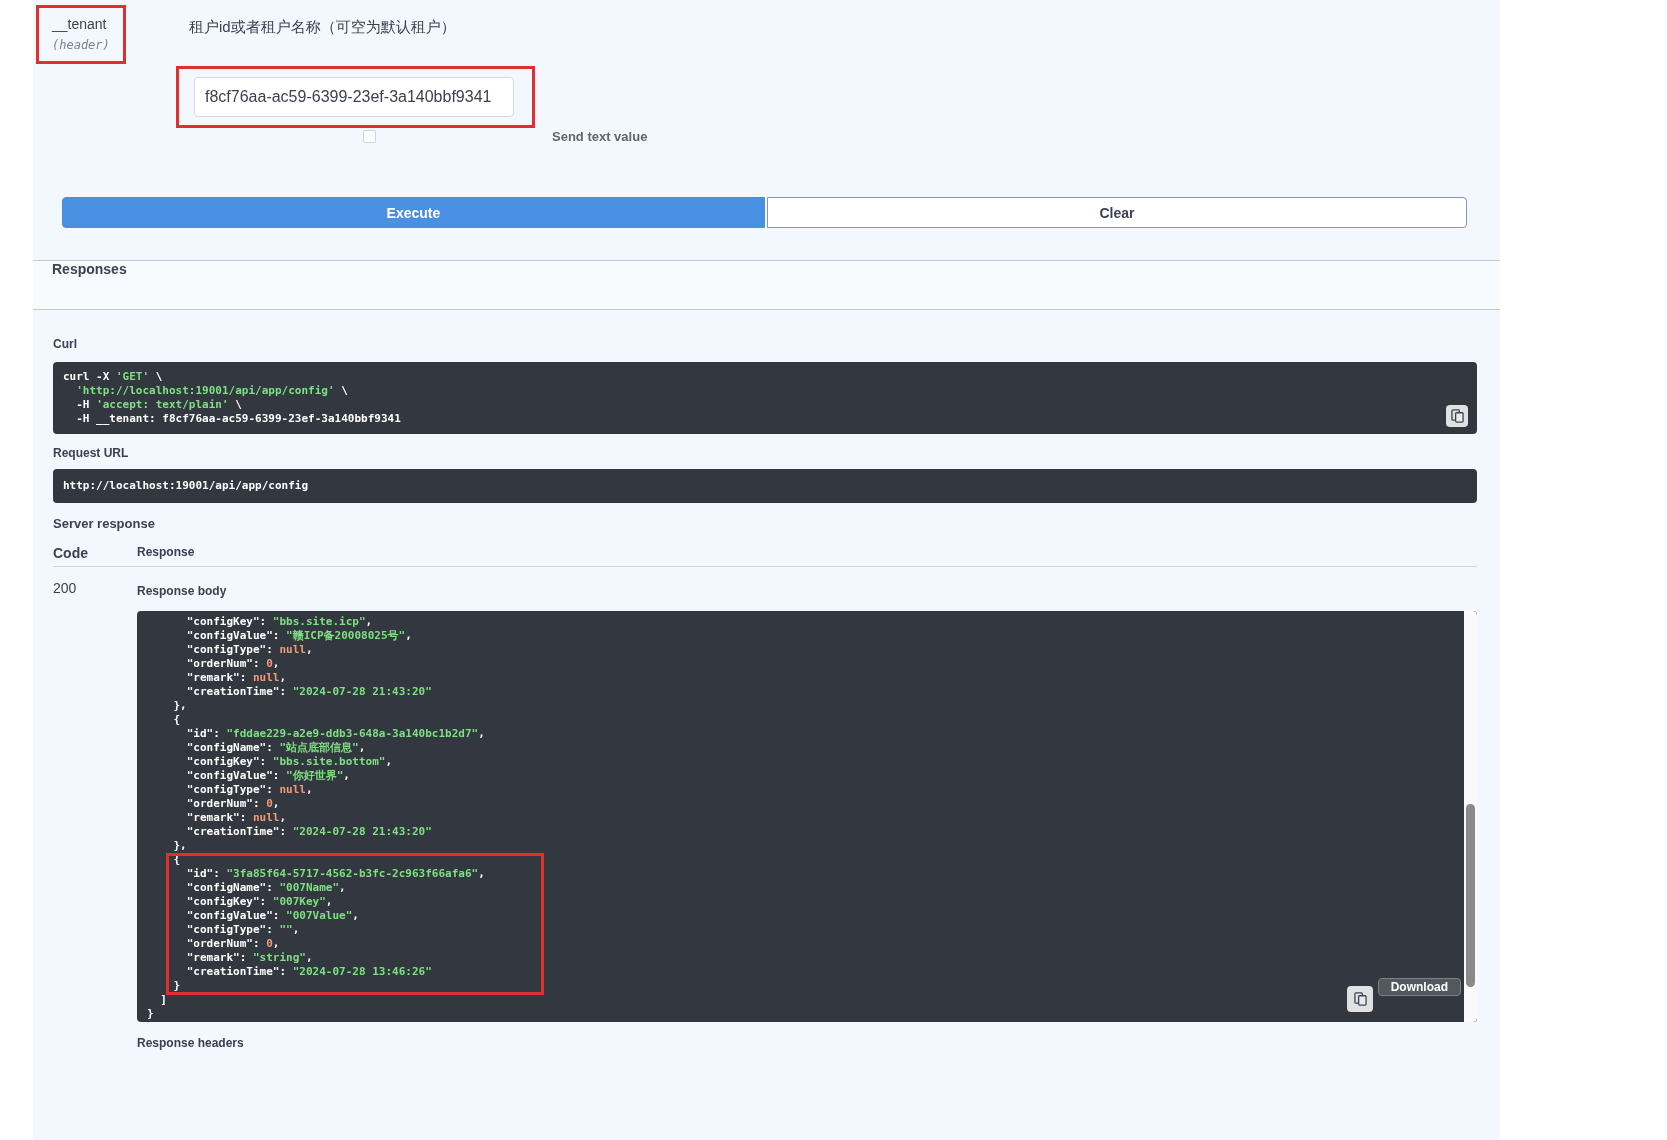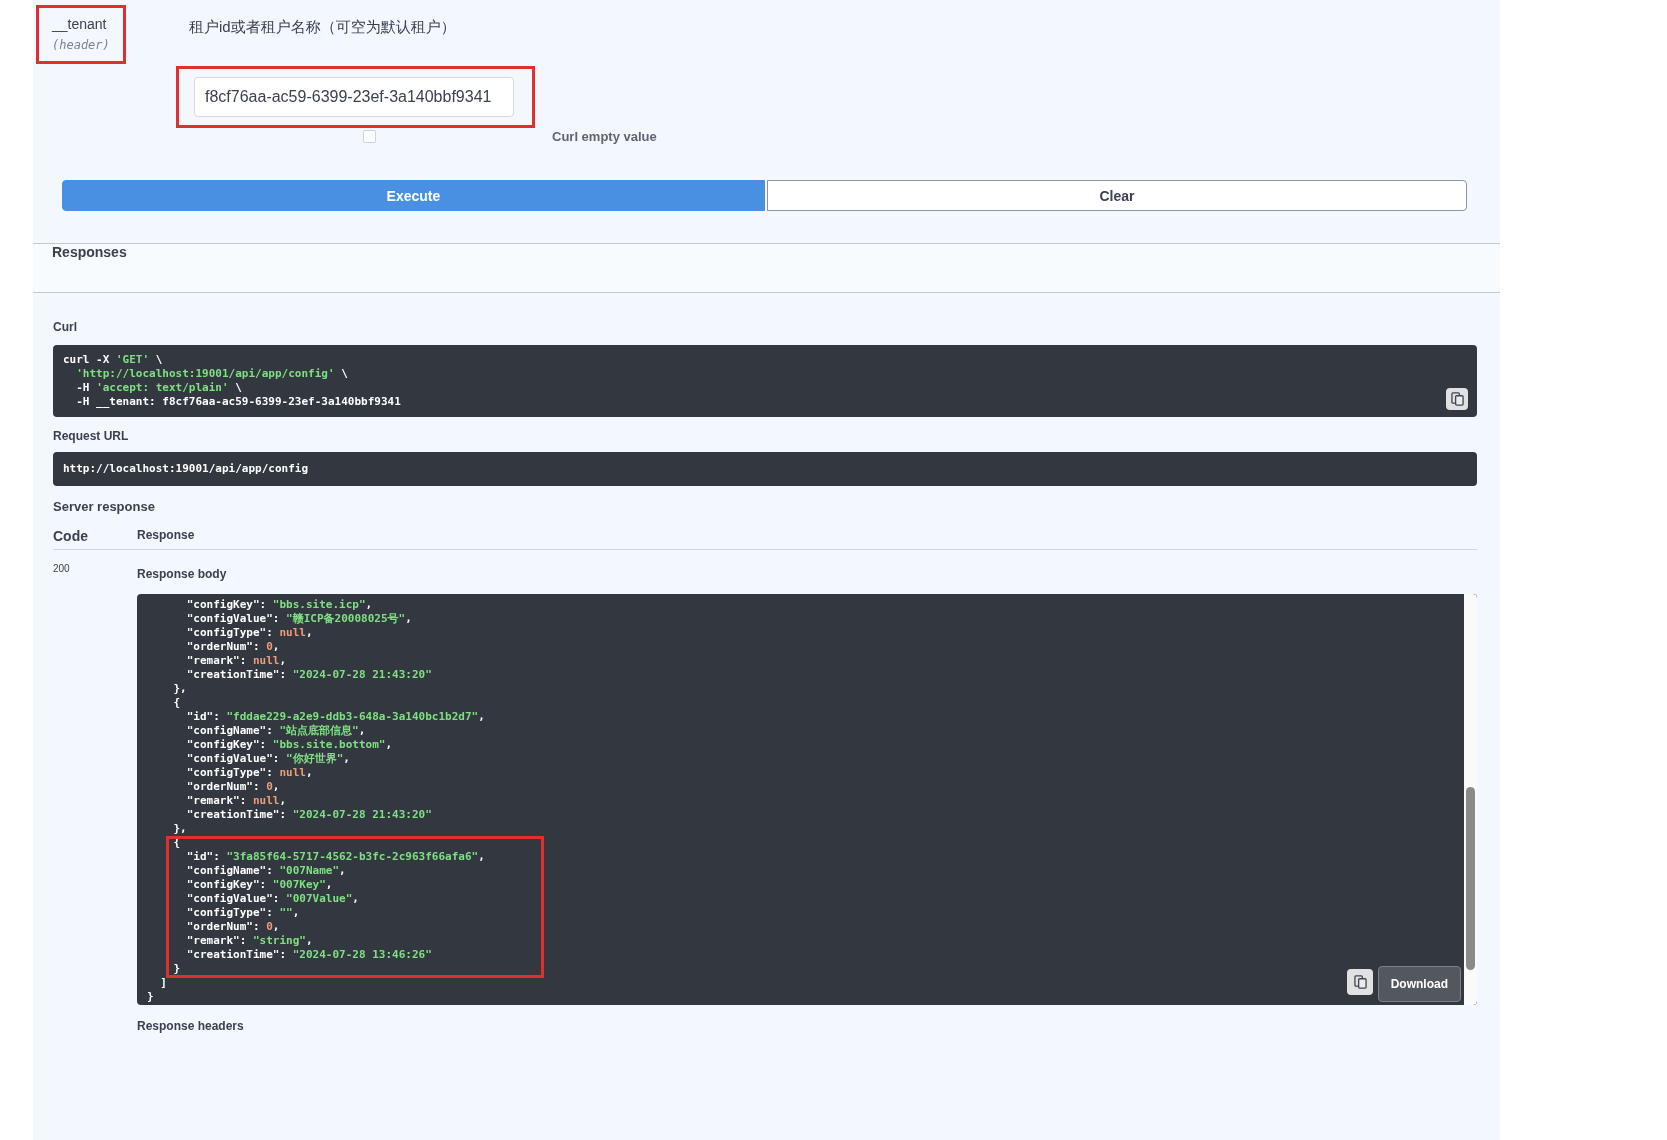--- a/index.html
+++ b/index.html
@@ -22,21 +22,21 @@
   .param-input { width:320px; height:40px; border:1px solid #d9d9d9; border-radius:4px;
     padding:0 10px; font-size:16px; color:#3b4151; background:#fff;
     font-family:"Liberation Sans", sans-serif; }
   .empty-row { display:flex; align-items:center; margin-top:0; height:16px;
     font-size:13px; font-weight:700; color:#5f6670; }
   .empty-row input { appearance:none; -webkit-appearance:none; margin-left:187px;
     width:13px; height:13px; border:1px solid #ccd4dc; border-radius:2px; background:#fdfefe; cursor:pointer; }
   .empty-row span { margin-left:176px; }
 
   
-  .execute-row { display:flex; gap:2px; margin-top:36px; padding:0 33px 0 29px; }
+  .execute-row { display:flex; gap:2px; margin-top:53px; padding:0 33px 0 29px; }
   .btn { height:31px; font-weight:700; font-size:14px; cursor:pointer;
     font-family:"Liberation Sans", sans-serif; }
   .btn-execute { flex:1.004; background:var(--accent); color:#fff; border:1px solid var(--accent);
     border-radius:4px 0 0 4px; }
   .btn-clear { flex:1; background:#fff; color:#3b4151; border:1px solid #8f959d;
     border-radius:0 4px 4px 0; }
 
   
   .responses-header { margin-top:32px; height:50px; display:flex; align-items:flex-start;
     padding-left:19px; border-top:1px solid #c5c9cd; border-bottom:1px solid #c5c9cd;
@@ -63,34 +63,34 @@
     justify-content:center; padding:0; }
   .copy-btn svg { width:13px; height:14px; }
   .curl-copy { right:9px; bottom:7px; }
 
   .server-response-label { margin-top:13px; }
   .resp-table { margin-top:0; }
   .resp-head { display:flex; padding:14px 0 5px 0; border-bottom:1px solid rgba(59,65,81,.18); }
   .resp-row { display:flex; padding-top:13px; }
   .col-code { width:84px; flex:0 0 84px; }
   .code-header { font-size:14px; font-weight:700; }
-  .status-code { font-size:10px; }
+  .status-code { font-size:14px; }
   .col-details { flex:1; min-width:0; }
 
   .response-body-label { margin-top:4px; }
   .response-block { margin-top:13px; position:relative; background:var(--code-bg);
     border-radius:4px; height:411px; overflow:hidden; }
   .response-pre { padding:4px 24px 0 10px; font-family:"DejaVu Sans Mono", monospace;
     font-size:11px; line-height:14px; font-weight:600; height:100%; overflow:hidden; }
   .rb-scrollbar { position:absolute; top:0; right:0; width:13px; height:100%;
     background:#fafafa; border-radius:0 4px 4px 0; }
   .rb-thumb { position:absolute; left:2px; width:9px; top:193px; height:183px;
     background:#8a8a8a; border-radius:5px; cursor:pointer; }
   .rb-copy { right:104px; bottom:10px; width:26px; height:26px; }
-  .download-btn { position:absolute; right:16px; bottom:3px; height:36px; padding:0 12px;
+  .download-btn { position:absolute; right:16px; bottom:26px; height:18px; padding:0 12px;
     background:#53585f; border:1px solid #7c8188; border-radius:4px; color:#fff;
     font-size:12px; font-weight:700; cursor:pointer; font-family:"Liberation Sans", sans-serif; }
   .annot-response { position:absolute; left:29px; top:242px; width:378px; height:142px;
     border:3px solid var(--annotation); pointer-events:none; }
 
   .response-headers-label { margin-top:14px; }
 </style>
 </head>
 <body>
 
@@ -103,21 +103,21 @@
         <div class="param-in">(header)</div>
       </div>
     </div>
     <div class="param-desc-col">
       <div class="param-desc">租户id或者租户名称（可空为默认租户）</div>
       <div class="input-box annot">
         <input class="param-input" type="text" value="f8cf76aa-ac59-6399-23ef-3a140bbf9341" style="">
       </div>
       <div class="empty-row">
         <input type="checkbox" style="">
-        <span>Curl empty value</span>
+        <span>Send text value</span>
       </div>
     </div>
   </div>
 
   <div class="execute-row">
     <button class="btn btn-execute">Execute</button>
     <button class="btn btn-clear">Clear</button>
   </div>
 
   <div class="responses-header">

